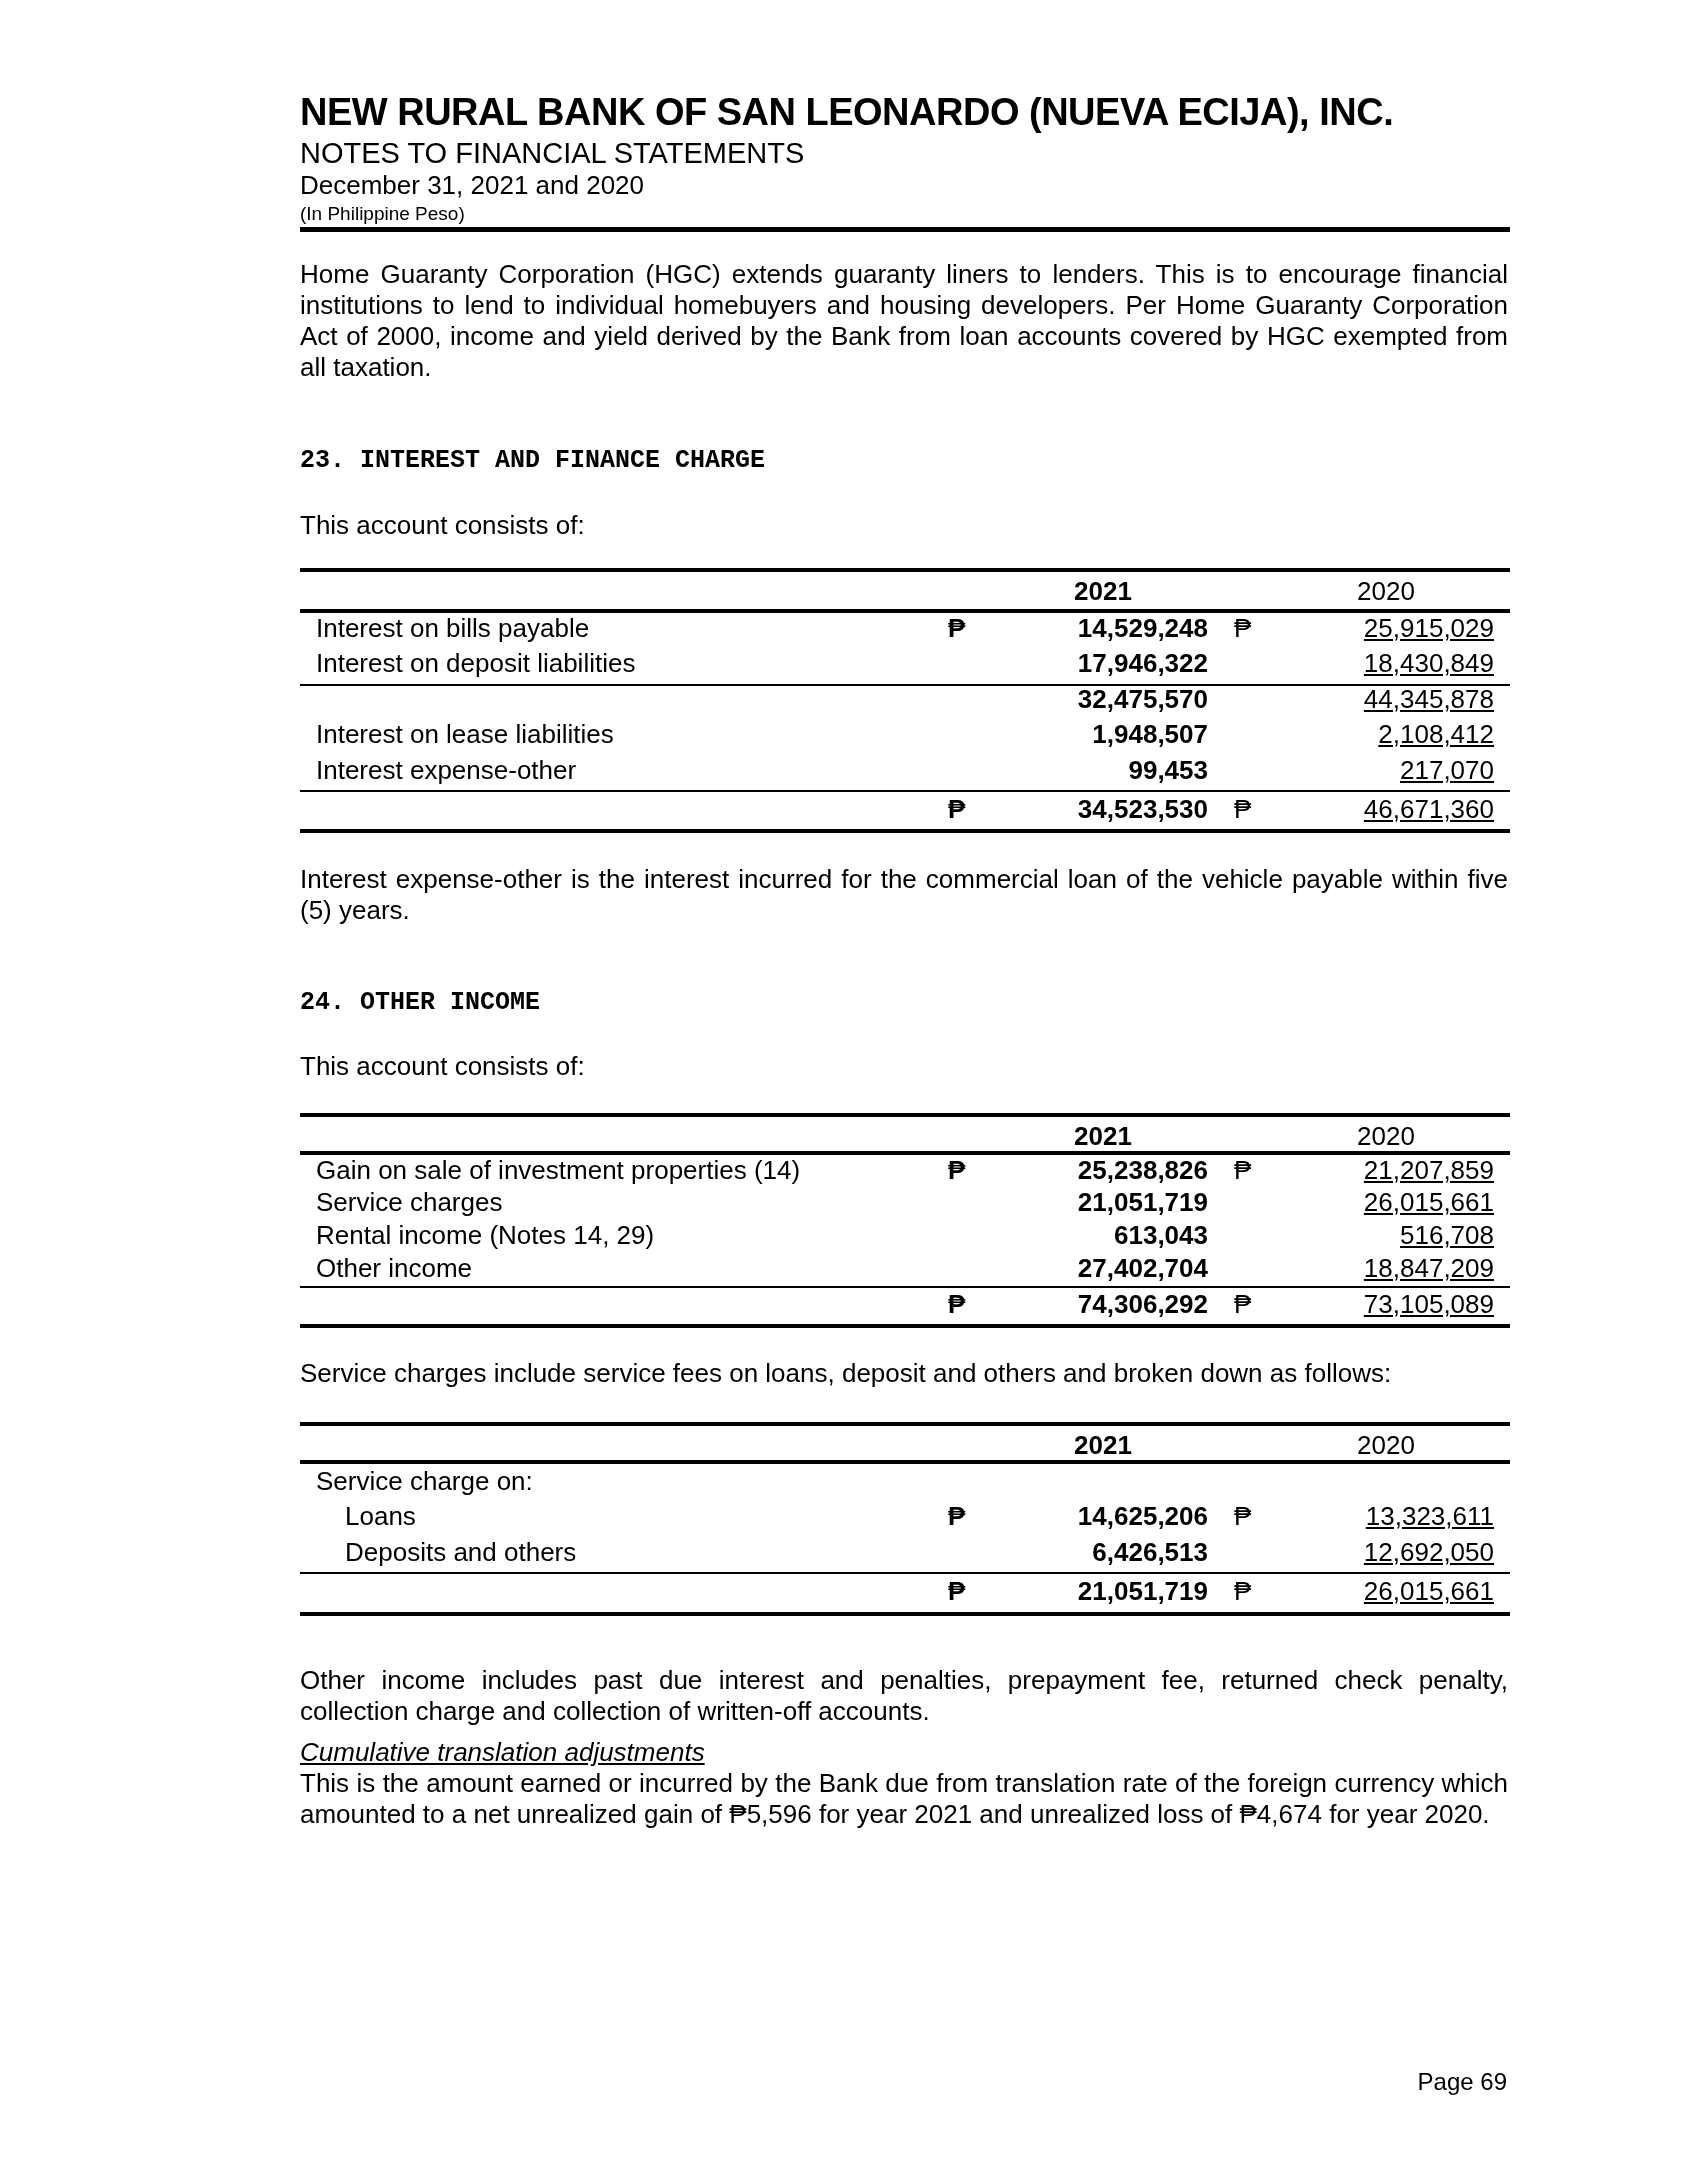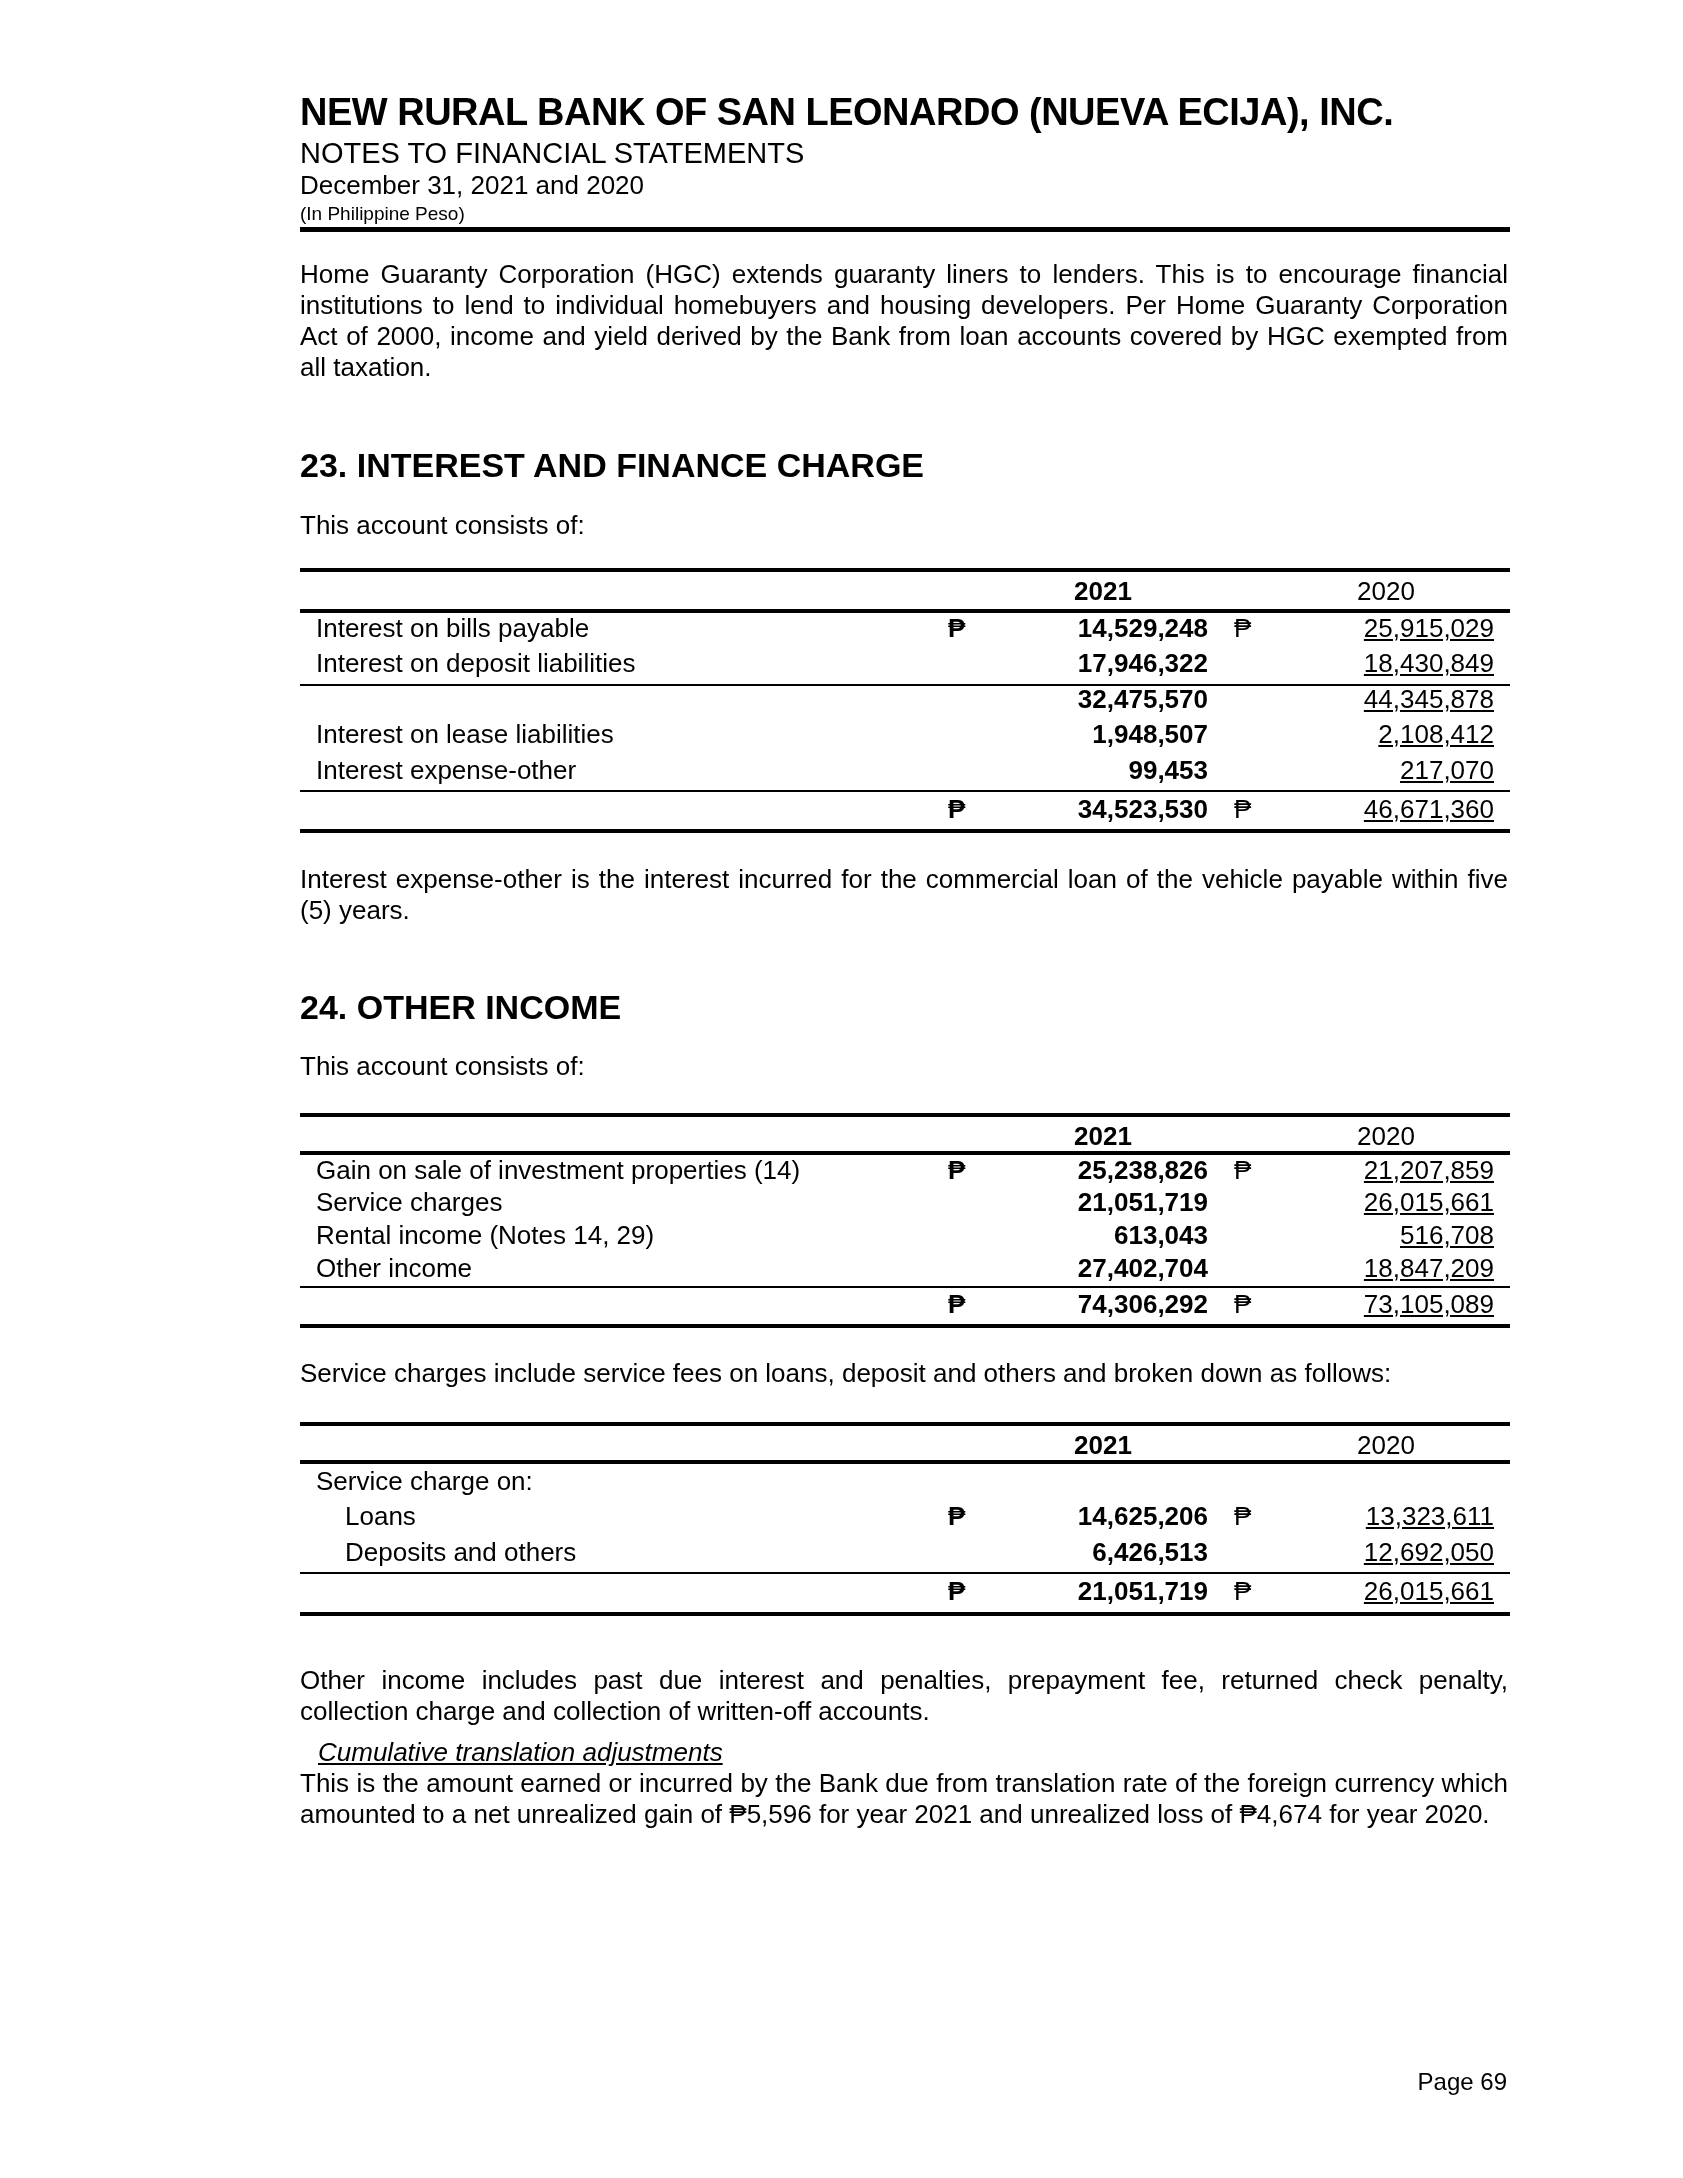--- a/index.html
+++ b/index.html
@@ -4,36 +4,36 @@
 <style>
   html,body{margin:0;padding:0;background:#fff;}
   body{width:1683px;height:2178px;position:relative;font-family:"Liberation Sans",sans-serif;color:#000;overflow:hidden;}
   .page{position:absolute;left:300px;width:1208px;top:0;}
   .h-title{position:absolute;top:91px;left:0;font-size:38px;font-weight:bold;letter-spacing:-0.5px;white-space:nowrap;}
   .h-sub{position:absolute;top:137px;left:0;font-size:29px;white-space:nowrap;}
   .h-date{position:absolute;top:170px;left:0;font-size:26px;white-space:nowrap;}
   .h-unit{position:absolute;top:203px;left:0;font-size:19px;white-space:nowrap;}
   .h-rule{position:absolute;top:227px;left:0;width:1210px;height:5px;background:#000;}
   .para{position:absolute;left:0;width:1208px;font-size:26px;line-height:31px;text-align:justify;}
-  .heading{position:absolute;left:0;font-size:34px;font-weight:bold;white-space:nowrap;}
+  .heading{position:absolute;left:0;font-size:25px;font-weight:bold;white-space:nowrap;font-family:Liberation Mono, monospace;}
   .line-text{position:absolute;left:0;font-size:26px;white-space:nowrap;}
   .tbl{position:absolute;left:0;width:1210px;}
   .rule{position:absolute;left:0;width:1210px;background:#000;}
   .r-thick{height:4px;}
   .r-thin{height:2px;}
   .cell{position:absolute;font-size:26px;white-space:nowrap;line-height:30px;}
   .lbl{left:16px;}
   .lbl.indent{left:45px;}
   .peso1{left:648px;font-weight:bold;}
   .v21{right:302px;font-weight:bold;text-align:right;}
   .peso2{left:934px;}
   .v20{right:16px;text-align:right;text-decoration:underline;}
   .y21{left:774px;font-weight:bold;}
   .y20{left:1057px;}
-  .italic-u{font-style:italic;text-decoration:underline;margin-left:18px;}
+  .italic-u{font-style:italic;text-decoration:underline;}
   .pagenum{position:absolute;right:176px;top:2068px;font-size:24px;}
 </style>
 </head>
 <body>
 
 <div class="page">
 
   <div class="h-title">NEW RURAL BANK OF SAN LEONARDO (NUEVA ECIJA), INC.</div>
   <div class="h-sub">NOTES TO FINANCIAL STATEMENTS</div>
   <div class="h-date">December 31, 2021 and 2020</div>

